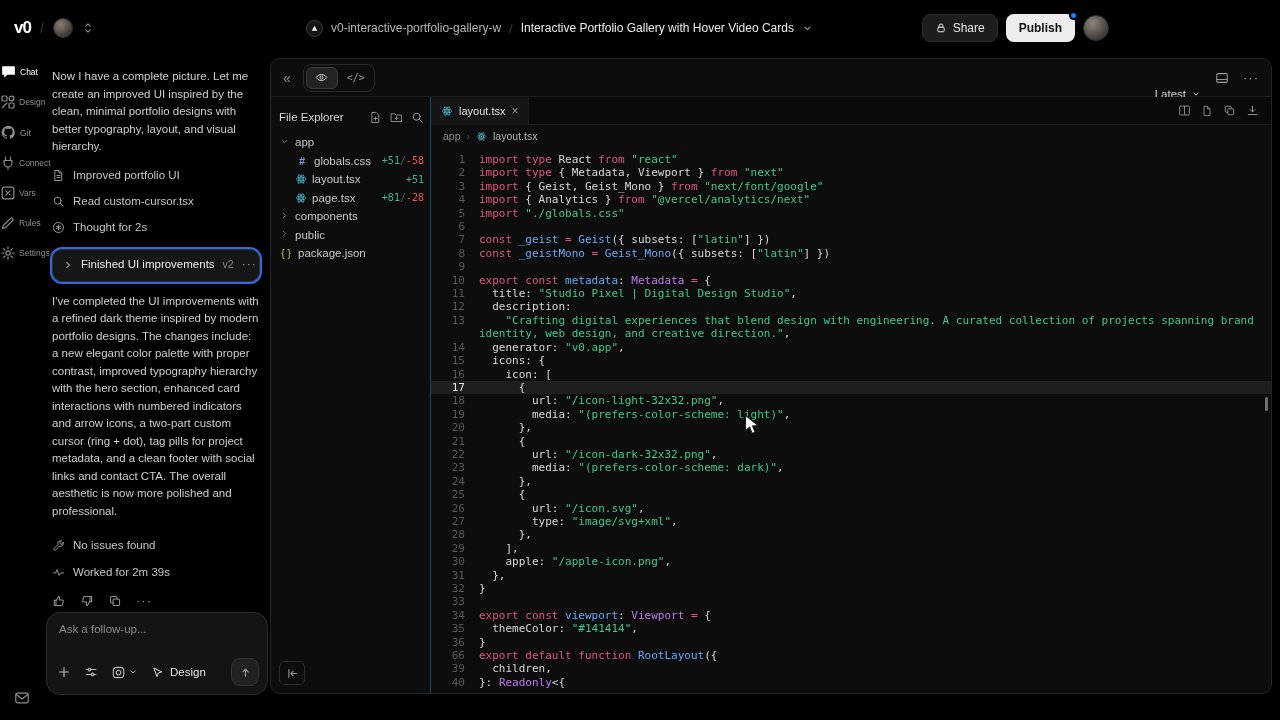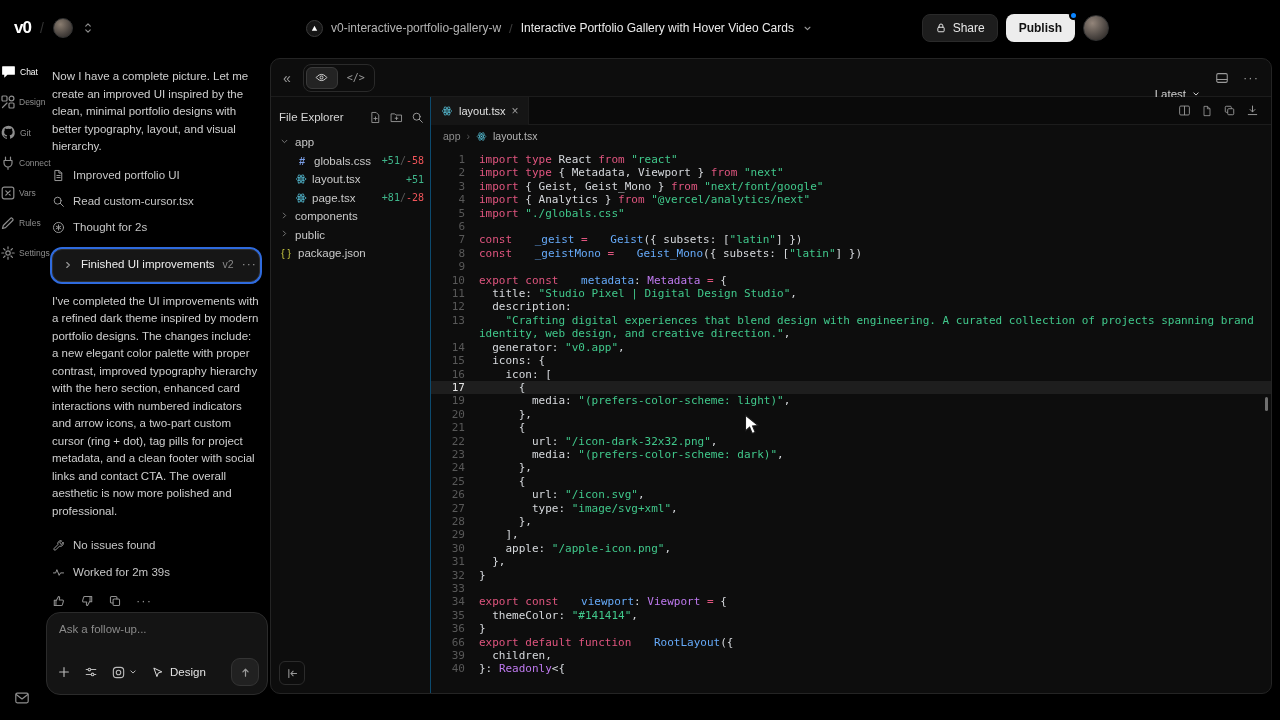--- a/index.html
+++ b/index.html
@@ -109,21 +109,21 @@
   .code-crumb { height:22px; display:flex; align-items:center; gap:6px; padding:0 12px; font-size:10.5px; color:#8a8a8a; }
   .code-crumb .crumb-file { color:#b5b5b5; }
   .code-crumb .sep { color:#555; }
   .codewrap { flex:1; overflow:hidden; padding-top:6px; font-family:"DejaVu Sans Mono",monospace;
     font-size:11px; line-height:13.4px; position:relative; }
   .code-row { display:flex; }
   .code-row.hl { background:rgba(255,255,255,.07); }
   .code-row.hl .ln { color:#e6e6e6; }
   .ln { width:34px; flex:0 0 34px; text-align:right; color:#585858; padding-right:0; user-select:none; }
   .cl { flex:1; white-space:pre-wrap; word-break:break-word; padding-left:14px; padding-right:14px; color:#d6d9dd; }
-  .tk-k { color:#e0557f; } .tk-s { color:#41c98c; } .tk-v { color:#66aaf9;margin-left:16px; } .tk-t { color:#bf7af0; } .tk-p { color:#d6d9dd; }
+  .tk-k { color:#e0557f; } .tk-s { color:#41c98c; } .tk-v { color:#66aaf9; } .tk-t { color:#bf7af0; } .tk-p { color:#d6d9dd; }
   .scroll-dash { position:absolute; right:3px; top:250px; width:3px; height:14px; background:#6f6f6f; border-radius:2px; }
 
   .mouse-cursor { position:absolute; left:744px; top:414px; z-index:50; pointer-events:none; }
 </style>
 </head>
 <body>
 
 <div class="topbar">
   <div class="tb-left">
     <span class="logo">v0</span>
@@ -619,20 +619,24 @@
             </div>
             <div class="code-row">
               <span class="ln">16</span>
               <span class="cl"><span class="tk-p">    icon: [</span></span>
             </div>
             <div class="code-row hl">
               <span class="ln">17</span>
               <span class="cl"><span class="tk-p">      {</span></span>
             </div>
             <div class="code-row">
+              <span class="ln">18</span>
+              <span class="cl"><span class="tk-p">        url: </span><span class="tk-s">"/icon-light-32x32.png"</span><span class="tk-p">,</span></span>
+            </div>
+            <div class="code-row">
               <span class="ln">19</span>
               <span class="cl"><span class="tk-p">        media: </span><span class="tk-s">"(prefers-color-scheme: light)"</span><span class="tk-p">,</span></span>
             </div>
             <div class="code-row">
               <span class="ln">20</span>
               <span class="cl"><span class="tk-p">      },</span></span>
             </div>
             <div class="code-row">
               <span class="ln">21</span>
               <span class="cl"><span class="tk-p">      {</span></span>

